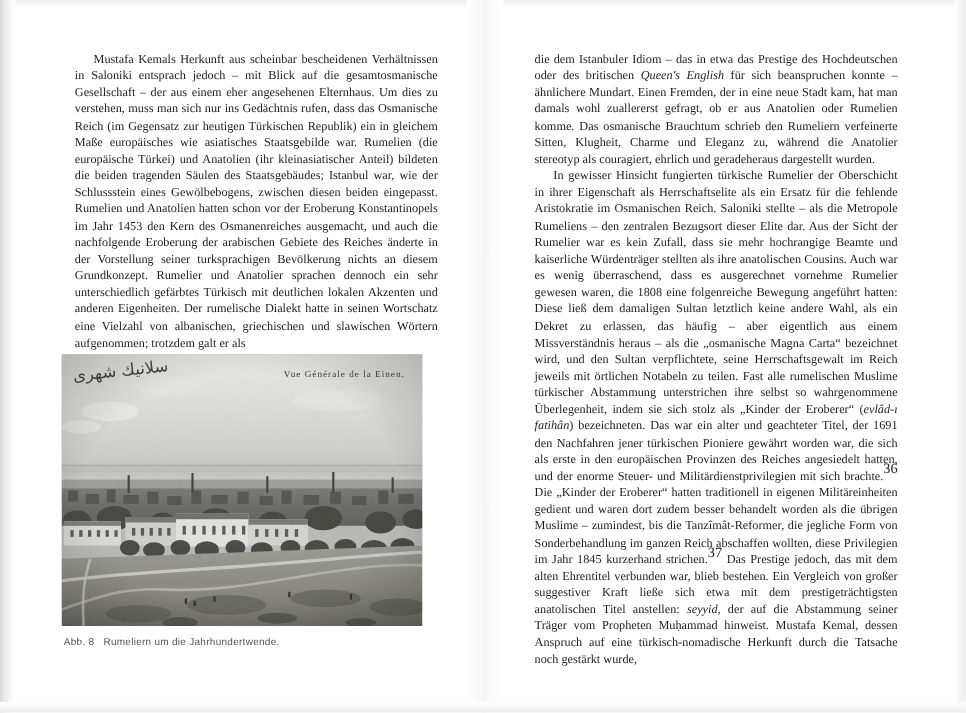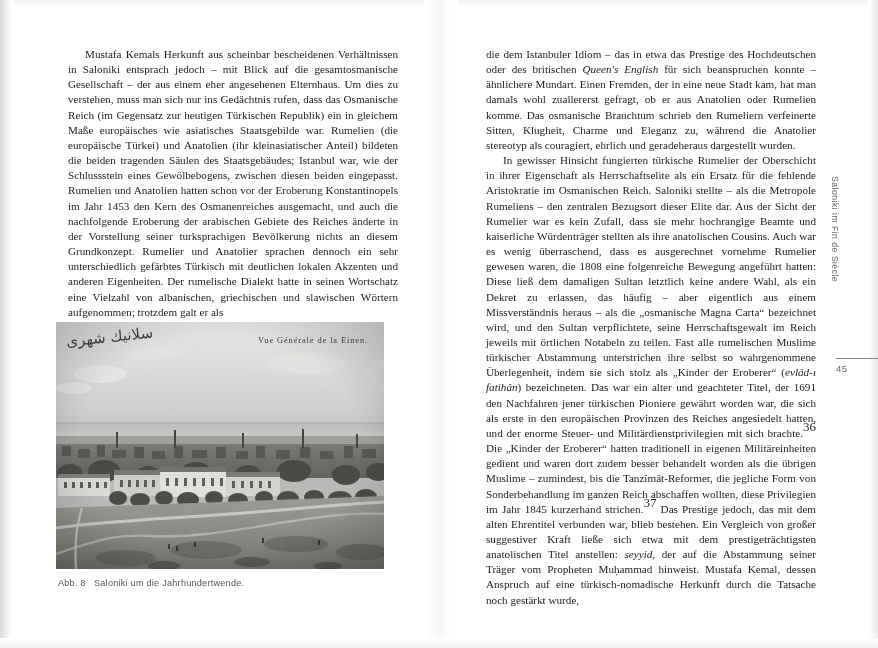--- a/index.html
+++ b/index.html
@@ -358,27 +358,22 @@
 
         <rect x="0" y="0" width="328" height="247" filter="url(#grain)" opacity="0.1"></rect>
         <rect x="0" y="0" width="328" height="247" fill="url(#vign)"></rect>
       </svg>
       <div class="photo-script">سلانیك شهری</div>
       <div class="photo-title">Vue Générale de la Einen.</div>
     </div>
   </div>
 
   <div class="fig-caption">
-    <span class="fig-num">Abb. 8</span><span>Saloniki um die Jahrhundertwende.</span>
+    <span class="fig-num">Abb. 8</span><span>Rumeliern um die Jahrhundertwende.</span>
   </div>
 
   <div class="column right">
     <p><span>die dem Istanbuler Idiom – das in etwa das Prestige des Hochdeutschen oder des britischen </span><em>Queen's English</em><span> für sich beanspruchen konnte – ähnlichere Mundart. Einen Fremden, der in eine neue Stadt kam, hat man damals wohl zuallererst gefragt, ob er aus Anatolien oder Rumelien komme. Das osmanische Brauchtum schrieb den Rumeliern verfeinerte Sitten, Klugheit, Charme und Eleganz zu, während die Anatolier stereotyp als couragiert, ehrlich und geradeheraus dargestellt wurden.</span></p>
     <p class="indent"><span>In gewisser Hinsicht fungierten türkische Rumelier der Oberschicht in ihrer Eigenschaft als Herrschaftselite als ein Ersatz für die fehlende Aristokratie im Osmanischen Reich. Saloniki stellte – als die Metropole Rumeliens – den zentralen Bezugsort dieser Elite dar. Aus der Sicht der Rumelier war es kein Zufall, dass sie mehr hochrangige Beamte und kaiserliche Würdenträger stellten als ihre anatolischen Cousins. Auch war es wenig überraschend, dass es ausgerechnet vornehme Rumelier gewesen waren, die 1808 eine folgenreiche Bewegung angeführt hatten: Diese ließ dem damaligen Sultan letztlich keine andere Wahl, als ein Dekret zu erlassen, das häufig – aber eigentlich aus einem Missverständnis heraus – als die „osmanische Magna Carta“ bezeichnet wird, und den Sultan verpflichtete, seine Herrschaftsgewalt im Reich jeweils mit örtlichen Notabeln zu teilen. Fast alle rumelischen Muslime türkischer Abstammung unterstrichen ihre selbst so wahrgenommene Überlegenheit, indem sie sich stolz als „Kinder der Eroberer“ (</span><em>evlâd-ı fatihân</em><span>) bezeichneten. Das war ein alter und geachteter Titel, der 1691 den Nachfahren jener türkischen Pioniere gewährt worden war, die sich als erste in den europäischen Provinzen des Reiches angesiedelt hatten, und der enorme Steuer- und Militärdienstprivilegien mit sich brachte.</span><sup>36</sup><span> Die „Kinder der Eroberer“ hatten traditionell in eigenen Militäreinheiten gedient und waren dort zudem besser behandelt worden als die übrigen Muslime – zumindest, bis die Tanzîmât-Reformer, die jegliche Form von Sonderbehandlung im ganzen Reich abschaffen wollten, diese Privilegien im Jahr 1845 kurzerhand strichen.</span><sup>37</sup><span> Das Prestige jedoch, das mit dem alten Ehrentitel verbunden war, blieb bestehen. Ein Vergleich von großer suggestiver Kraft ließe sich etwa mit dem prestigeträchtigsten anatolischen Titel anstellen: </span><em>seyyid</em><span>, der auf die Abstammung seiner Träger vom Propheten Muḥammad hinweist. Mustafa Kemal, dessen Anspruch auf eine türkisch-nomadische Herkunft durch die Tatsache noch gestärkt wurde,</span></p>
   </div>
 
-  <div id="margin-block">
-    <div class="running-head">Saloniki im Fin de Siècle</div>
-    <div class="folio-rule"></div>
-    <div class="folio">45</div>
-  </div>
 
 </div>
 
 </body></html>

